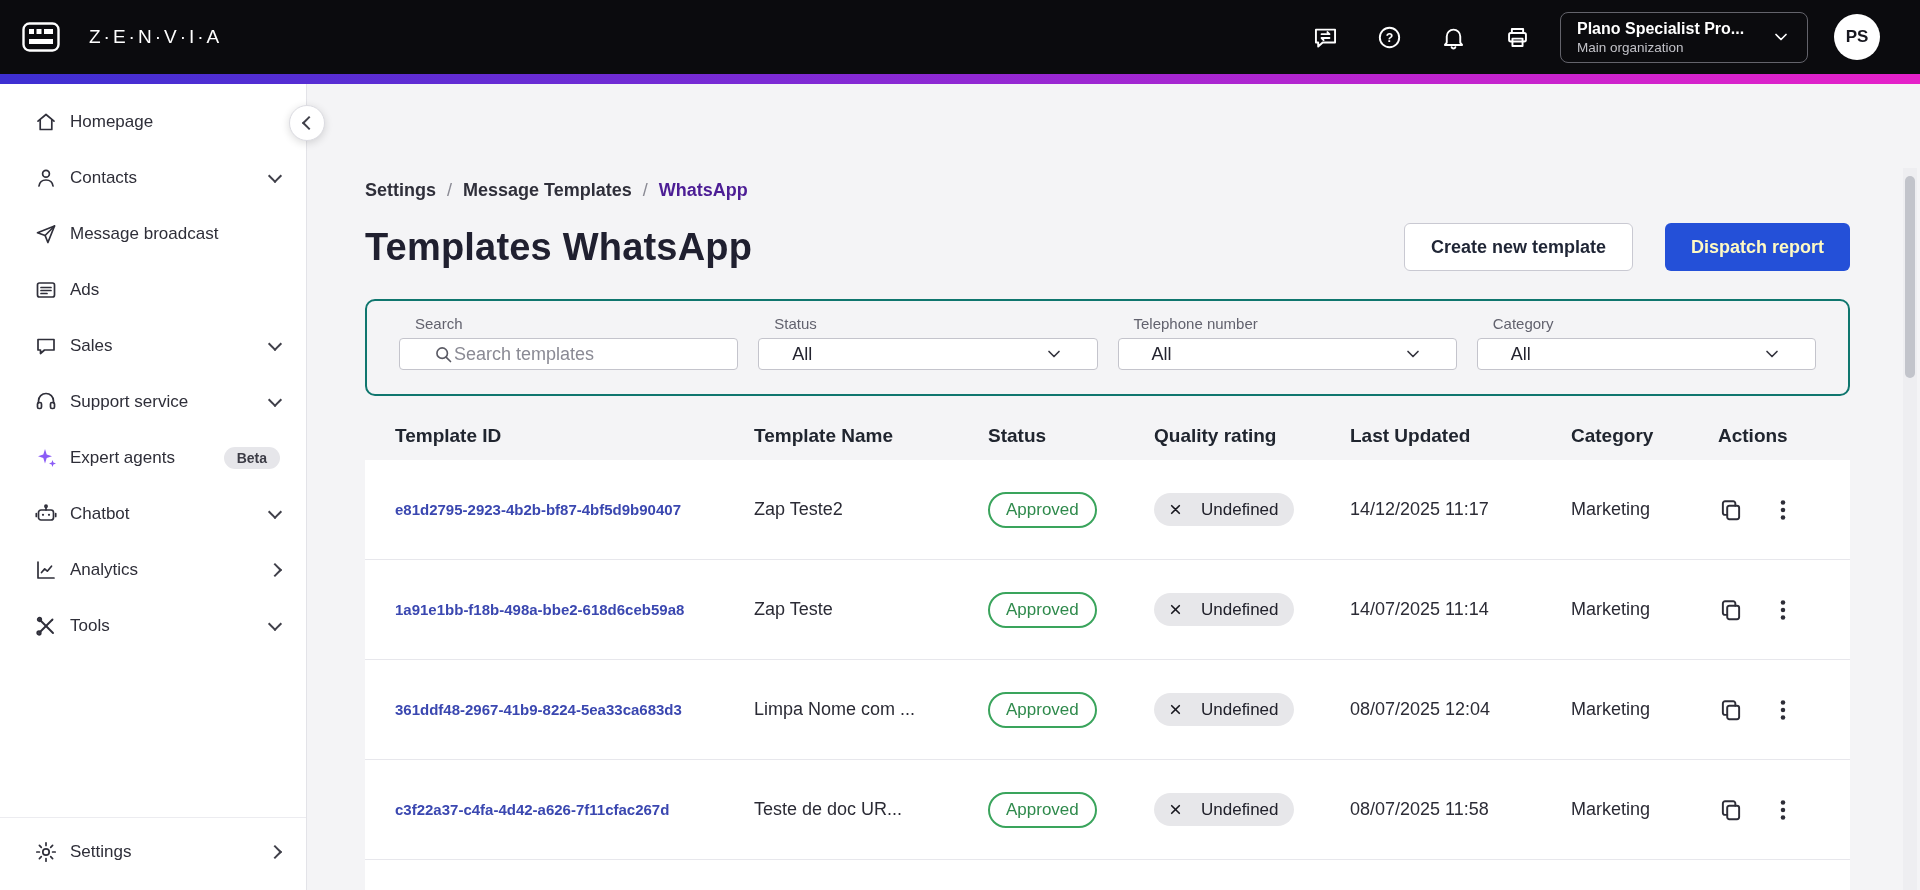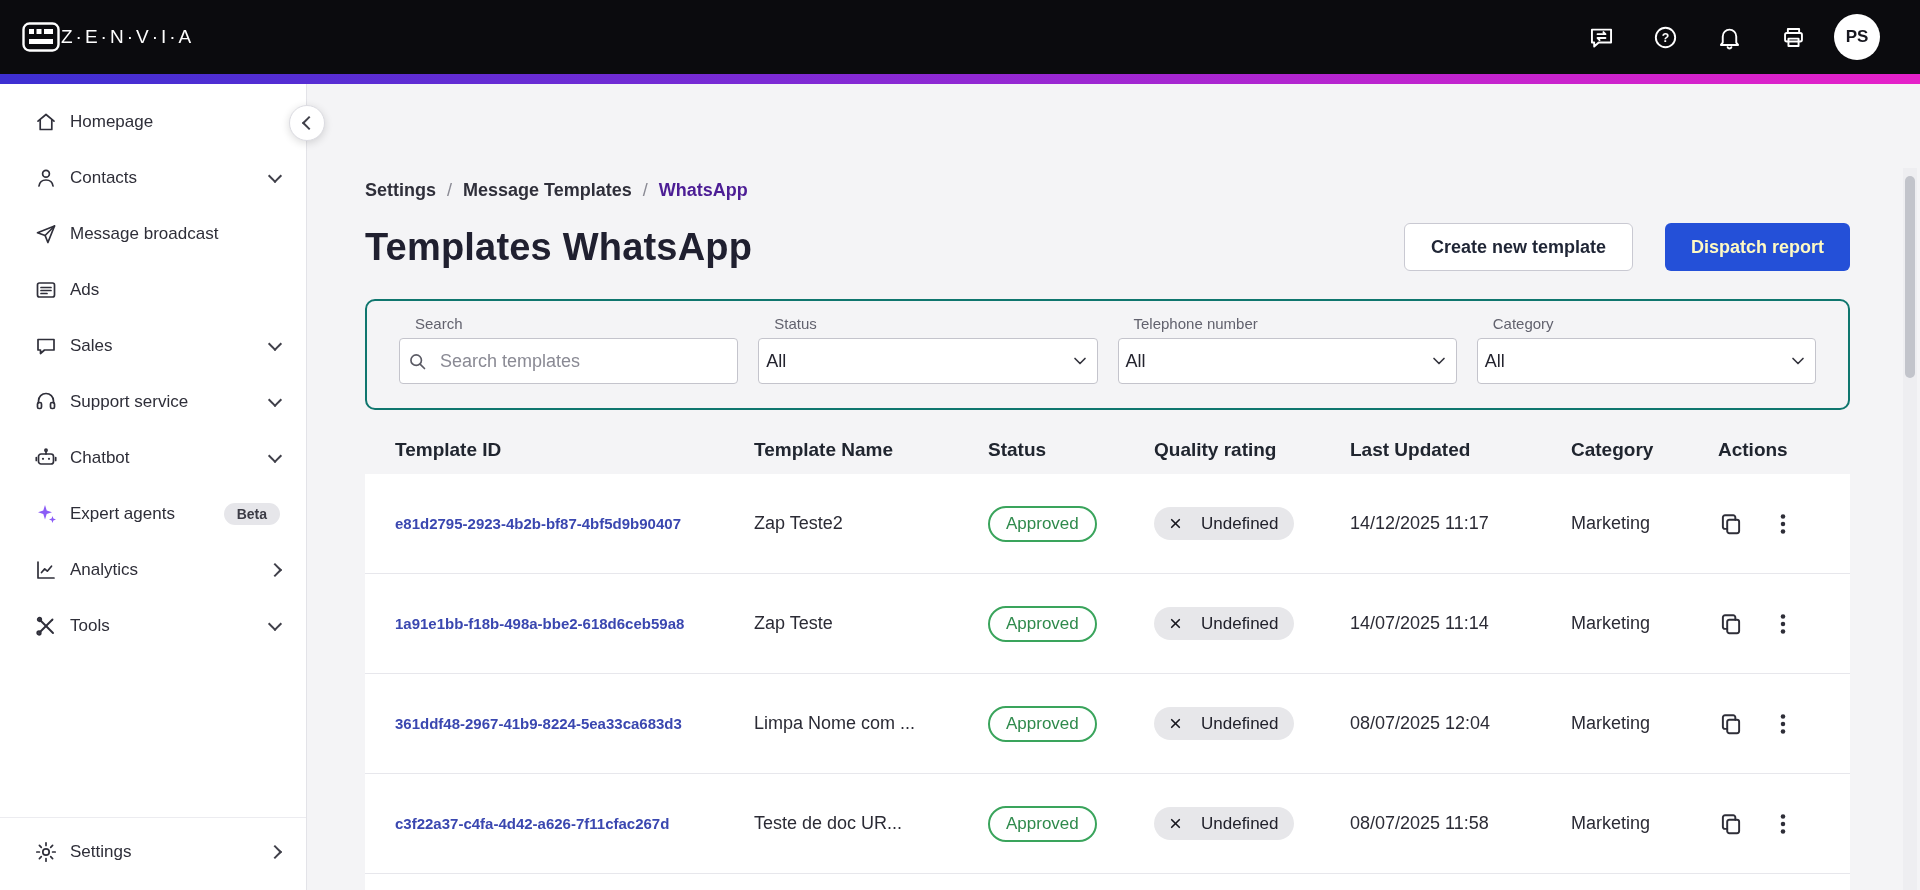--- a/index.html
+++ b/index.html
@@ -2,21 +2,21 @@
 <html><head>
 <meta charset="utf-8">
 <style>
   * { margin:0; padding:0; box-sizing:border-box; }
   html,body { width:1920px; height:890px; overflow:hidden; background:#f4f4f6;
     font-family:"Liberation Sans", sans-serif; }
 
   
   .topbar { height:74px; background:#0b0b0e; display:flex; align-items:center;
     padding:0 40px 0 22px; position:relative; z-index:5; }
-  .logo { display:flex; align-items:center; gap:1px; margin-right:auto; cursor:pointer; }
+  .logo { display:flex; align-items:center; gap:29px; margin-right:auto; cursor:pointer; }
   .logo-text { color:#fff; font-size:19px; letter-spacing:3px; font-weight:500; }
   .topbar-icons { display:flex; align-items:center; gap:34px; }
   .icon-btn { width:30px; height:30px; display:flex; align-items:center; justify-content:center; cursor:pointer; }
   .org-selector { display:flex; align-items:center; gap:16px; border:1px solid #63636b;
     border-radius:8px; padding:7px 16px; margin-left:28px; min-width:248px; cursor:pointer; }
   .org-text { display:flex; flex-direction:column; gap:2px; }
   .org-name { color:#fff; font-size:16px; font-weight:700; white-space:nowrap; }
   .org-sub { color:#c2c2c8; font-size:13.5px; }
   .org-chev { margin-left:auto; }
   .avatar { width:46px; height:46px; border-radius:50%; background:#fff; color:#17171f;
@@ -63,23 +63,23 @@
   .btn { height:48px; border-radius:6px; font-size:18px; font-weight:600; padding:0 26px;
     display:flex; align-items:center; cursor:pointer; border:none; font-family:inherit; }
   .btn-outline { background:#fff; border:1px solid #c9c9d2; color:#1f2535; }
   .btn-primary { background:#2450d8; color:#fef9c3; }
 
   
   .filter-box { margin-top:28px; border:2px solid #0f766e; border-radius:10px;
     padding:14px 32px 24px; display:flex; gap:20px; }
   .filter-group { flex:1; display:flex; flex-direction:column; }
   .filter-label { font-size:15px; color:#62626e; margin:0 0 6px 16px; }
-  .control { height:46px; background:#fff; border:1px solid #c4c4cc; border-radius:4px;
-    display:flex; align-items:center; padding:0 7px; font-size:18px; color:#23232e;
-    gap:12px; cursor:pointer; }
+  .control { height:32px; background:#fff; border:1px solid #c4c4cc; border-radius:4px;
+    display:flex; align-items:center; padding:0 33px; font-size:18px; color:#23232e;
+    gap:0; cursor:pointer; }
   .control input { border:none; outline:none; flex:1; font-size:18px; font-family:inherit;
     color:#23232e; background:transparent; }
   .control input::placeholder { color:#8a8a94; }
   .sel-chev { margin-left:auto; display:flex; }
 
   
   .table { margin-top:16px; }
   .thead, .trow { display:grid; grid-template-columns:359px 234px 166px 196px 221px 147px 1fr;
     padding-left:30px; align-items:center; }
   .thead { height:48px; font-size:19px; font-weight:700; color:#20252f; }
@@ -140,20 +140,31 @@
     </span>
     <span class="icon-btn">
       <svg width="27" height="27" viewBox="0 0 24 24" fill="none" stroke="#fff" stroke-width="1.7" stroke-linecap="round" stroke-linejoin="round">
         <path d="M7 8V4.5h10V8"></path>
         <rect x="4.5" y="8" width="15" height="7.5" rx="1.5"></rect>
         <rect x="7.5" y="13" width="9" height="6.5"></rect>
       </svg>
     </span>
   </div>
 
+  <div class="org-selector">
+    <span class="org-text">
+      <span class="org-name">Plano Specialist Pro...</span>
+      <span class="org-sub">Main organization</span>
+    </span>
+    <span class="org-chev">
+      <svg width="20" height="20" viewBox="0 0 24 24" fill="none" stroke="#fff" stroke-width="2" stroke-linecap="round" stroke-linejoin="round">
+        <polyline points="6 9 12 15 18 9"></polyline>
+      </svg>
+    </span>
+  </div>
 
   <div class="avatar">PS</div>
 </header>
 
 <div class="gradient-strip"></div>
 
 <div class="layout">
 
   <aside class="sidebar">
     <div class="nav-item">
@@ -210,46 +221,46 @@
     <div class="nav-item">
       <span class="nav-icon">
         <svg width="24" height="24" viewBox="0 0 24 24" fill="none" stroke="#2f2f3a" stroke-width="1.7" stroke-linecap="round" stroke-linejoin="round">
           <path d="M4.5 13v-2a7.5 7.5 0 0 1 15 0v2"></path>
           <rect x="3.5" y="12.5" width="4" height="6" rx="1.5"></rect>
           <rect x="16.5" y="12.5" width="4" height="6" rx="1.5"></rect>
         </svg>
       </span>
       <span class="nav-label">Support service</span>
       <span class="chev down"></span>
+    </div>
+
+    <div class="nav-item">
+      <span class="nav-icon">
+        <svg width="24" height="24" viewBox="0 0 24 24" fill="#8b5cf6">
+          <path d="M11 3l1.7 5.4L18 10.2l-5.3 1.8L11 17.4l-1.7-5.4L4 10.2l5.3-1.8z"></path>
+          <path d="M18.5 14l.9 2.6 2.6.9-2.6.9-.9 2.6-.9-2.6-2.6-.9 2.6-.9z"></path>
+        </svg>
+      </span>
+      <span class="nav-label">Expert agents</span>
+      <span class="badge">Beta</span>
     </div>
 
     <div class="nav-item">
       <span class="nav-icon">
         <svg width="24" height="24" viewBox="0 0 24 24" fill="none" stroke="#2f2f3a" stroke-width="1.7" stroke-linecap="round" stroke-linejoin="round">
           <rect x="4.5" y="8" width="15" height="10" rx="2.5"></rect>
           <path d="M12 8V5.4"></path>
             <circle cx="12" cy="4.2" r="1.1"></circle>
           <circle cx="9" cy="12.8" r="1.1" fill="#2f2f3a" stroke="none"></circle>
           <circle cx="15" cy="12.8" r="1.1" fill="#2f2f3a" stroke="none"></circle>
           <path d="M2.3 11.5v3M21.7 11.5v3"></path>
         </svg>
       </span>
       <span class="nav-label">Chatbot</span>
       <span class="chev down"></span>
-    </div>
-
-    <div class="nav-item">
-      <span class="nav-icon">
-        <svg width="24" height="24" viewBox="0 0 24 24" fill="#8b5cf6">
-          <path d="M11 3l1.7 5.4L18 10.2l-5.3 1.8L11 17.4l-1.7-5.4L4 10.2l5.3-1.8z"></path>
-          <path d="M18.5 14l.9 2.6 2.6.9-2.6.9-.9 2.6-.9-2.6-2.6-.9 2.6-.9z"></path>
-        </svg>
-      </span>
-      <span class="nav-label">Expert agents</span>
-      <span class="badge">Beta</span>
     </div>
 
     <div class="nav-item">
       <span class="nav-icon">
         <svg width="24" height="24" viewBox="0 0 24 24" fill="none" stroke="#2f2f3a" stroke-width="1.7" stroke-linecap="round" stroke-linejoin="round">
           <path d="M4 4v16h16"></path>
             <path d="M7.5 14.5l3.2-3.6 2.6 2.3 4.2-5"></path>
         </svg>
       </span>
       <span class="nav-label">Analytics</span>

